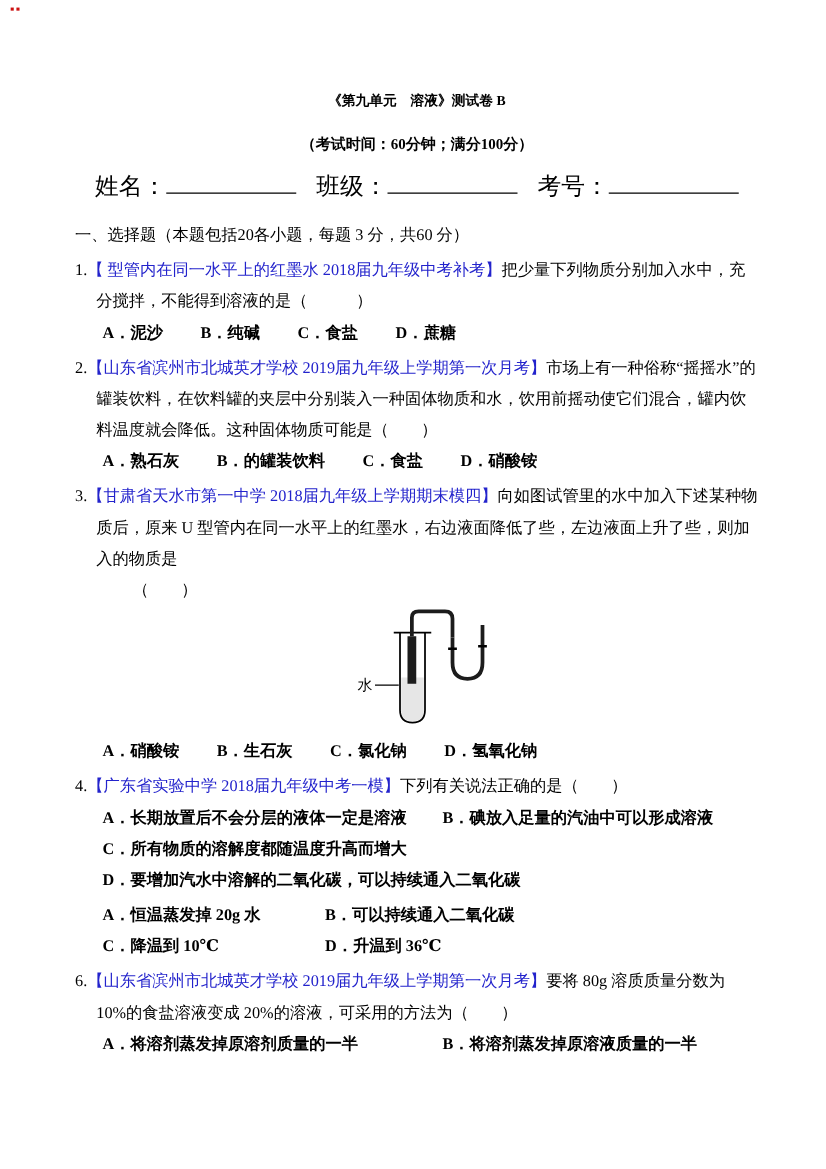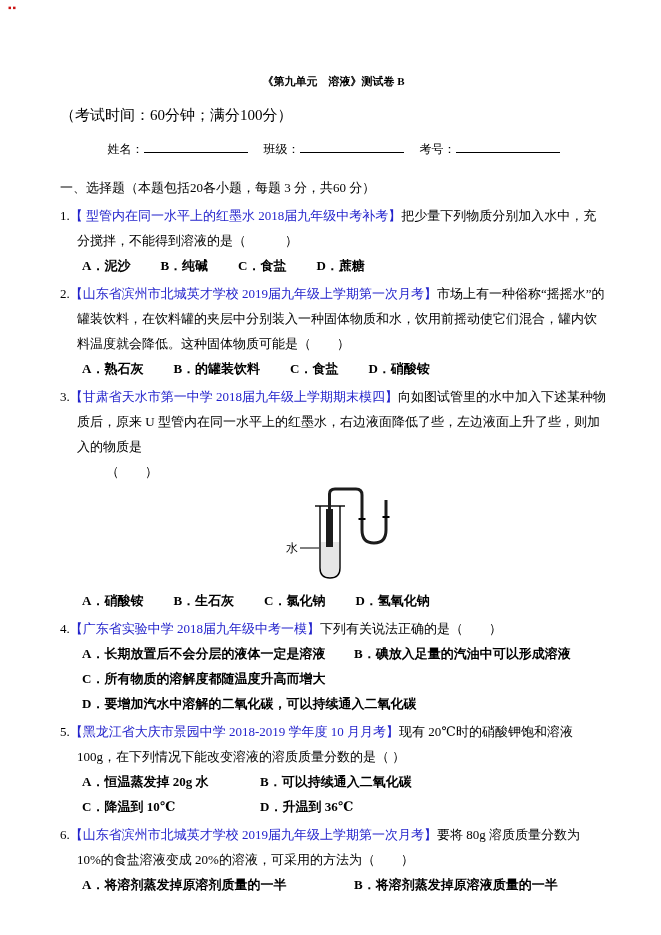--- a/index.html
+++ b/index.html
@@ -26,29 +26,29 @@
     letter-spacing: 1px;
   }
   .title {
     text-align: center;
     font-weight: bold;
     font-size: 11px;
     line-height: 26px;
     margin-bottom: 9px;
   }
   .subtitle {
-    text-align: left;
-    font-weight: normal;
-    font-size: 15px;
+    text-align: center;
+    font-weight: bold;
+    font-size: 12px;
     margin-bottom: 9px;
   }
   .fill-line {
     text-align: center;
     margin-bottom: 13px;
-    font-size: 12px;
+    font-size: 19px;
   }
   .fill-label { }
   .blank {
     display: inline-block;
     width: 104px;
     height: 16px;
     border-bottom: 1px solid #000;
     margin-right: 16px;
     vertical-align: baseline;
   }
@@ -131,21 +131,20 @@
   <div class="question">
     <div class="qline"><span class="qnum">4.</span><span class="qsource">【广东省实验中学 2018届九年级中考一模】</span><span class="qstem">下列有关说法正确的是（　　）</span></div>
     <div class="opts">
       <div class="opt-row"><span class="opt w258">A．长期放置后不会分层的液体一定是溶液</span><span class="opt">B．碘放入足量的汽油中可以形成溶液</span></div>
       <div class="opt-row"><span class="opt">C．所有物质的溶解度都随温度升高而增大</span></div>
       <div class="opt-row"><span class="opt">D．要增加汽水中溶解的二氧化碳，可以持续通入二氧化碳</span></div>
     </div>
   </div>
 
   <div class="question">
-    <div class="qline"><span class="qnum">5.</span><span class="qsource">【黑龙江省大庆市景园中学 2018-2019 学年度 10 月月考】</span><span class="qstem">现有 20℃时的硝酸钾饱和溶液 100g，在下列情况下能改变溶液的溶质质量分数的是（ ）</span></div>
     <div class="opts">
       <div class="opt-row"><span class="opt w160">A．恒温蒸发掉 20g 水</span><span class="opt">B．可以持续通入二氧化碳</span></div>
       <div class="opt-row"><span class="opt w160">C．降温到 10℃</span><span class="opt">D．升温到 36℃</span></div>
     </div>
   </div>
 
   <div class="question">
     <div class="qline"><span class="qnum">6.</span><span class="qsource">【山东省滨州市北城英才学校 2019届九年级上学期第一次月考】</span><span class="qstem">要将 80g 溶质质量分数为 10%的食盐溶液变成 20%的溶液，可采用的方法为（　　）</span></div>
     <div class="opts">
       <div class="opt-row"><span class="opt w258">A．将溶剂蒸发掉原溶剂质量的一半</span><span class="opt">B．将溶剂蒸发掉原溶液质量的一半</span></div>

